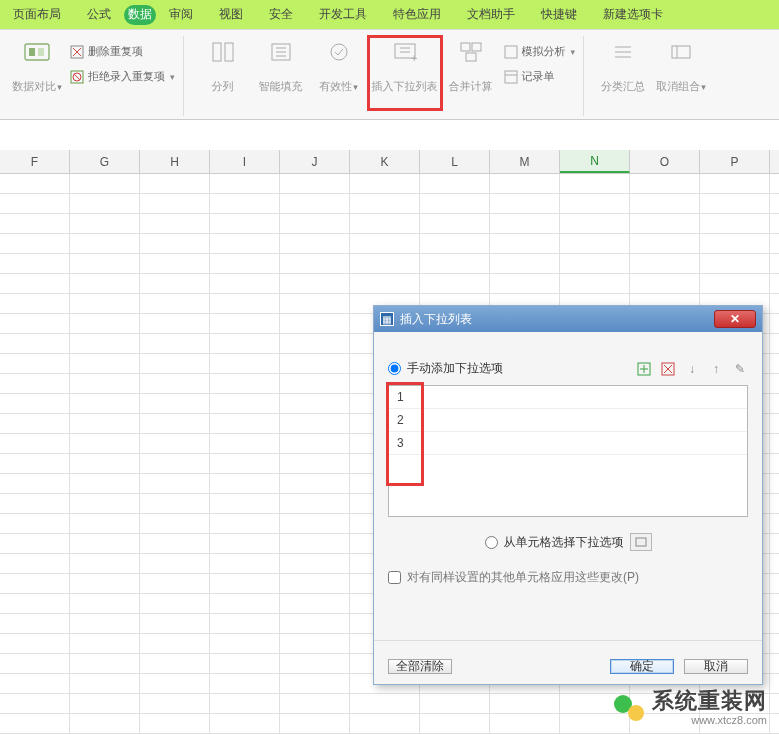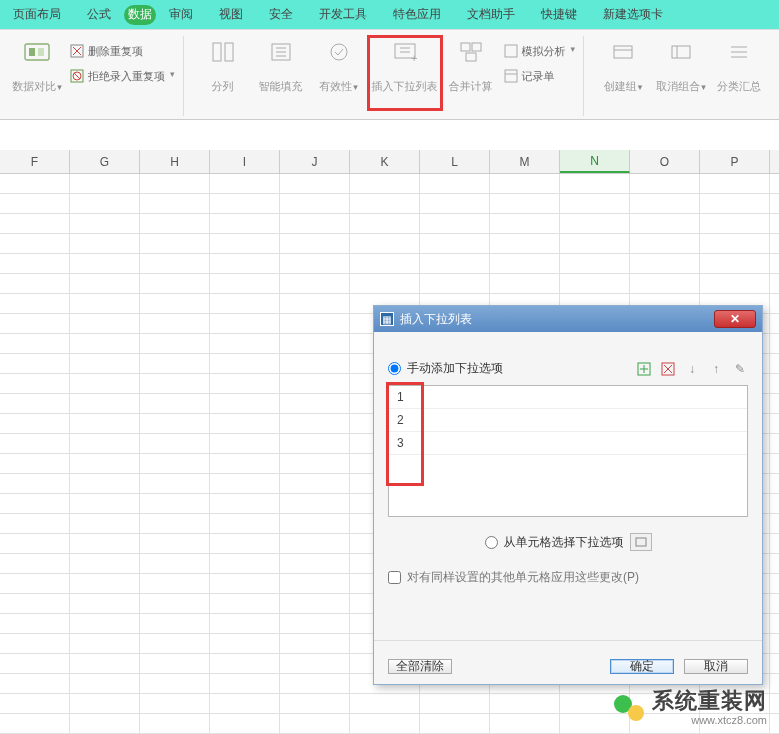--- a/index.html
+++ b/index.html
@@ -8,21 +8,21 @@
     font-size: 12px;
     background: #fff;
     color: #333;
     width: 779px;
     height: 734px;
     overflow: hidden;
     position: relative;
   }
   
   .menu-tabs {
-    background: #5eead4;
+    background: #bef264;
     height: 30px;
     display: flex;
     align-items: center;
     border-bottom: 1px solid #ddd;
     font-size: 12px;
     color: #444;
   }
   .menu-tabs .tab {
     padding: 0 13px;
     height: 100%;
@@ -67,21 +67,21 @@
     color: #999;
   }
   .ribbon-btn-lg .ico {
     width: 28px;
     height: 28px;
     margin-bottom: 14px;
     display:flex;align-items:center;justify-content:center;
   }
   .ribbon-btn-lg span.lbl { text-align:center; line-height:1.2; }
   .ribbon-btn-sm {
-    display:flex;align-items:flex-start;gap:4px;
+    display:flex;align-items:center;gap:4px;
     font-size:11px; color:#666; padding:2px 4px; cursor:pointer;
   }
   .ribbon-col { display:flex;flex-direction:column;gap:6px;padding-top:6px; }
   .ribbon-btn-lg.highlighted {
     outline: 3px solid #e63a3a;
     outline-offset: -2px;
     width: 74px;
     height: 74px;
   }
   .chev { font-size:9px; color:#888; margin-left:1px; }
@@ -335,42 +335,33 @@
           </span>
         <span>记录单</span>
       </div>
     </div>
   </div>
 
   <div class="ribbon-group" style="border-right:none;">
     <div class="ribbon-btn-lg">
       <div class="ico">
           <svg width="24" height="22">
-            <rect x="3" y="5" width="18" height="12" fill="none" stroke="#aaa"></rect>
-            <line x1="3" y1="9" x2="21" y2="9" stroke="#aaa"></line>
+            <path d="M4 6h16M4 11h16M4 16h16" stroke="#aaa"></path>
           </svg>
         </div>
-      <span class="lbl"><span>创建组</span><span class="chev">▾</span></span>
+      <span class="lbl">分类汇总</span>
     </div>
     <div class="ribbon-btn-lg">
       <div class="ico">
           <svg width="24" height="22">
             <rect x="3" y="5" width="18" height="12" fill="none" stroke="#aaa"></rect>
             <line x1="8" y1="5" x2="8" y2="17" stroke="#aaa"></line>
           </svg>
         </div>
       <span class="lbl"><span>取消组合</span><span class="chev">▾</span></span>
-    </div>
-    <div class="ribbon-btn-lg">
-      <div class="ico">
-          <svg width="24" height="22">
-            <path d="M4 6h16M4 11h16M4 16h16" stroke="#aaa"></path>
-          </svg>
-        </div>
-      <span class="lbl">分类汇总</span>
     </div>
   </div>
 </div>
 
 <div class="sheet-area">
   <div style="height:30px;background:#fff;"></div>
   <div class="col-headers">
     <div class="col-h">F</div>
     <div class="col-h">G</div>
     <div class="col-h">H</div>

